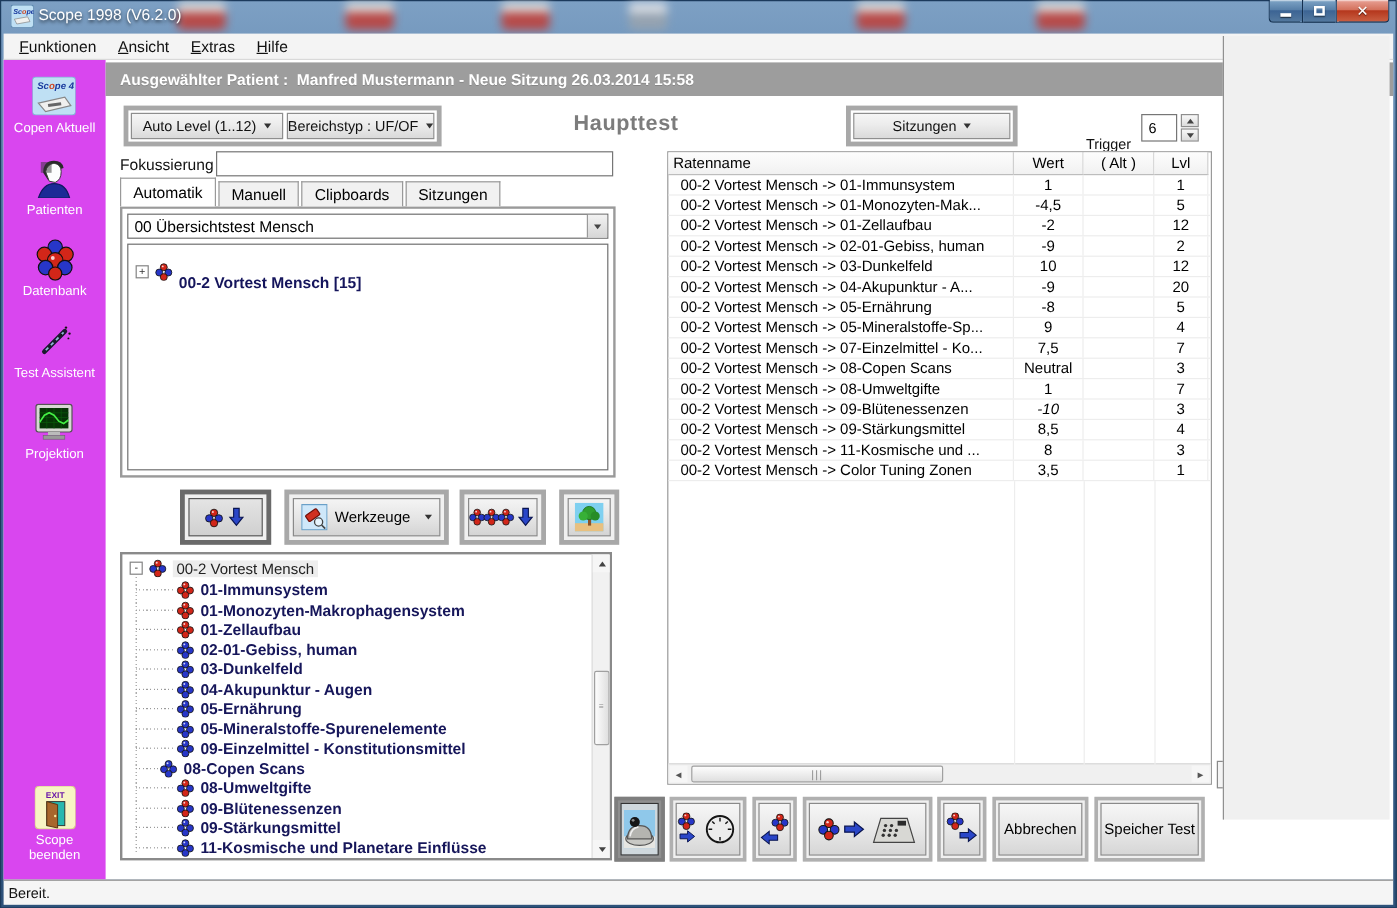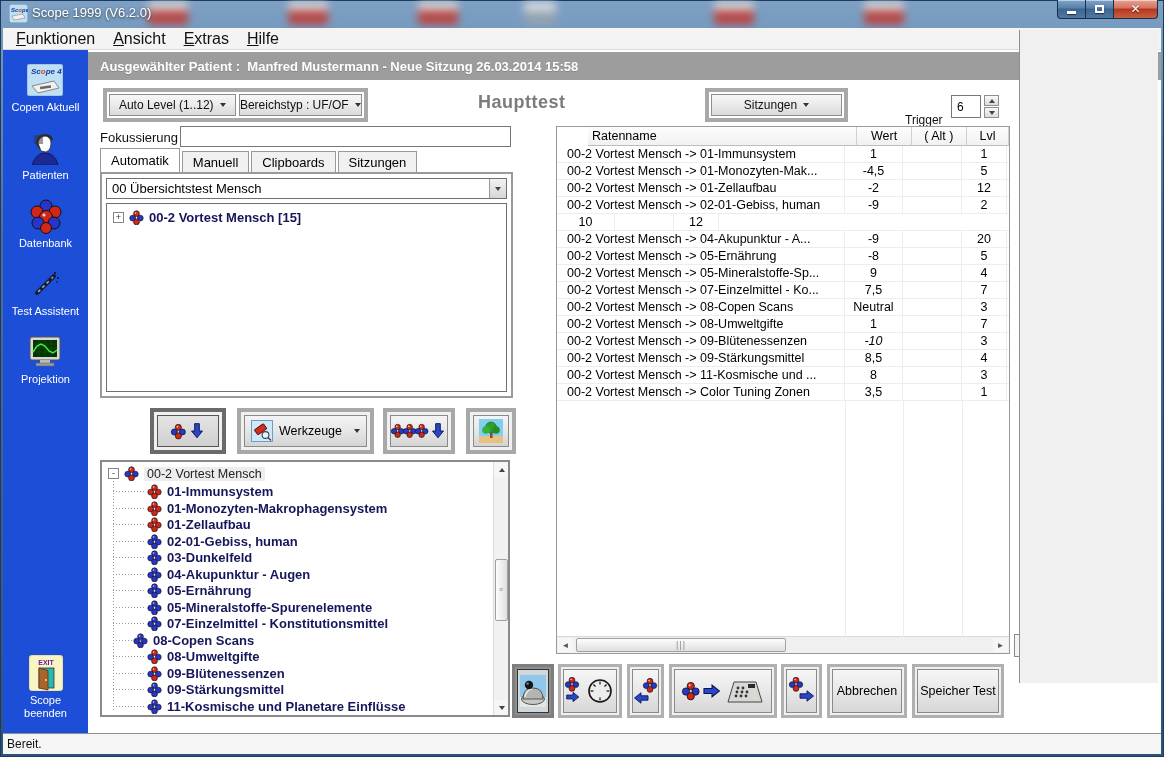--- a/index.html
+++ b/index.html
@@ -17,23 +17,23 @@
        background:linear-gradient(180deg,#7fa5c7 0%,#577fa8 45%,#3c6494 50%,#54799f 100%);box-shadow:inset 0 1px 0 rgba(255,255,255,.5);}
   .capbtn.min{width:29px;border-radius:0 0 0 4px;}
   .capbtn.max{width:27px;border-left:none;border-right:none;}
   .capbtn.close{width:45px;border-radius:0 0 4px 0;
        background:linear-gradient(180deg,#e8a296 0%,#d4715c 45%,#b5371d 50%,#c95f42 100%);}
   .minglyph{width:9px;height:3px;background:#fff;box-shadow:0 1px 1px rgba(0,0,0,.6);margin-top:6px;}
   .maxglyph{width:9px;height:8px;border:2px solid #fff;box-shadow:0 1px 1px rgba(0,0,0,.5);}
   .closeglyph{color:#fff;font-size:12px;font-weight:bold;text-shadow:0 1px 1px rgba(0,0,0,.6);}
   .menubar{position:absolute;left:3px;top:28px;width:1158px;height:22px;background:#f4f4f4;
        border-bottom:1px solid #d9d9d9;display:flex;align-items:center;padding-left:4px;}
-  .menu-item{font-size:16px;color:#111;padding:2px 9px;cursor:default;}
+  .menu-item{font-size:13px;color:#111;padding:2px 9px;cursor:default;}
   .content{position:absolute;left:3px;top:50px;width:1158px;height:683px;background:#fff;}
-  .sidebar{position:absolute;left:0;top:0;width:85px;height:683px;background:#1d4ed8;
+  .sidebar{position:absolute;left:0;top:0;width:85px;height:683px;background:#d946ef;
        display:flex;flex-direction:column;align-items:center;padding-top:12px;}
   .sb-item{display:flex;flex-direction:column;align-items:center;margin-bottom:17px;cursor:pointer;}
   .sb-icon{height:36px;display:flex;align-items:center;justify-content:center;}
   .sb-label{color:#fff;font-size:11px;margin-top:3px;text-align:center;line-height:12px;white-space:nowrap;}
   .sb-exit{position:absolute;bottom:14px;left:0;width:85px;display:flex;flex-direction:column;align-items:center;cursor:pointer;}
   .patientbar{position:absolute;left:85px;top:2px;width:1073px;height:28px;background:#9d9d9d;
        display:flex;align-items:center;}
   .patient-text{color:#fff;font-weight:bold;font-size:13px;margin-left:12px;text-shadow:0 1px 0 rgba(0,0,0,.15);white-space:pre;}
   .pb-right{position:absolute;right:10px;display:flex;align-items:center;gap:6px;}
   .pb-right span{color:#fff;font-size:12px;}
@@ -58,41 +58,41 @@
   .tab.active{height:24px;background:#fff;position:relative;z-index:4;}
   .panelbox{position:absolute;left:100px;top:172px;width:413px;height:226px;border:2px solid #9a9a9a;background:#fff;z-index:2;}
   .combo{position:absolute;left:4px;top:4px;width:401px;height:21px;border:1px solid #707070;background:#fff;display:flex;align-items:center;cursor:pointer;}
   .combo-text{font-size:13px;margin-left:5px;flex:1;}
   .combo-btn{width:17px;height:100%;border-left:1px solid #9a9a9a;background:linear-gradient(#f2f2f2,#d6d6d6);
        display:flex;align-items:center;justify-content:center;}
   .treebox{position:absolute;left:4px;top:29px;width:401px;height:189px;border:1px solid #707070;background:#fff;overflow:hidden;}
   .expander{width:11px;height:11px;border:1px solid #848484;background:#fff;font-size:9px;line-height:9px;
        text-align:center;color:#333;display:inline-block;cursor:pointer;}
   .toprow{position:absolute;left:6px;top:6px;display:flex;align-items:center;gap:5px;}
-  .toptree-label{font-size:13px;font-weight:bold;color:#15155c;cursor:default;}
+  .toptree-label{font-size:13px;font-weight:bold;color:#15155c;cursor:default;margin-top:18px;}
   .midbtn-frame{position:absolute;top:408px;height:46px;border:4px solid #a8a8a8;background:#f0f0f0;padding:3px;}
   .midbtn-frame.sel{border-color:#6a6a6a;}
   .midbtn{width:100%;height:100%;border:1px solid #8a8a8a;background:linear-gradient(180deg,#f4f4f4,#e6e6e6 50%,#d4d4d4);
        display:flex;align-items:center;justify-content:center;gap:6px;font-size:12.5px;cursor:pointer;}
   .midbtn-frame.sel .midbtn{background:linear-gradient(180deg,#e4e4e4,#d0d0d0);border-color:#555;}
   .btree{position:absolute;left:100px;top:460px;width:410px;height:257px;border:2px solid #8a8a8a;background:#fff;overflow:hidden;}
   .btree-inner{position:absolute;left:0;top:0;right:15px;bottom:0;overflow:hidden;}
   .btree-item{position:absolute;display:flex;align-items:center;gap:5px;white-space:nowrap;cursor:default;}
   .btree-root-label{font-size:12.5px;color:#222;background:#ededed;padding:0 3px;}
   .btree-child-label{font-size:13px;font-weight:bold;color:#16165a;}
   .vscroll{position:absolute;right:0;top:0;width:15px;bottom:0;background:#f1f1f1;border-left:1px solid #dcdcdc;}
   .scroll-btn{position:absolute;left:0;width:15px;height:15px;background:#f6f6f6;display:flex;align-items:center;justify-content:center;cursor:pointer;}
   .vthumb{position:absolute;left:1px;width:13px;border:1px solid #a0a0a0;border-radius:2px;
        background:linear-gradient(90deg,#fdfdfd,#dfdfdf);display:flex;align-items:center;justify-content:center;cursor:pointer;}
   .grip{color:#8a8a8a;font-size:7px;letter-spacing:1px;line-height:4px;}
   .rtable{position:absolute;left:556px;top:126px;width:454px;height:528px;border:1px solid #9a9a9a;background:#fff;}
   .thead{display:flex;height:19px;}
   .th{background:linear-gradient(#fdfdfd,#f1f1f1);border-right:1px solid #cfcfcf;border-bottom:1px solid #bdbdbd;
       font-size:12.5px;display:flex;align-items:center;justify-content:center;cursor:pointer;}
-  .th.first{justify-content:flex-start;padding-left:4px;margin-left:31px;}
+  .th.first{justify-content:flex-start;padding-left:4px;}
   .trow{display:flex;height:17px;border-bottom:1px solid #ededed;cursor:default;}
   .td{font-size:12.5px;border-right:1px solid #ededed;display:flex;align-items:center;justify-content:center;overflow:hidden;white-space:nowrap;}
   .td.first{justify-content:flex-start;padding-left:10px;}
   .vline{position:absolute;width:1px;background:#ededed;top:274px;height:237px;}
   .hscroll{position:absolute;left:0;right:0;bottom:0;height:17px;background:#f0f0f0;border-top:1px solid #d8d8d8;}
   .hthumb{position:absolute;top:1px;height:14px;border:1px solid #a0a0a0;border-radius:2px;
        background:linear-gradient(#fdfdfd,#dfdfdf);display:flex;align-items:center;justify-content:center;cursor:pointer;}
   .hgrip{color:#8a8a8a;font-size:9px;letter-spacing:1px;}
   .splitbtn{position:absolute;left:1014px;top:634px;width:16px;height:23px;border:1px solid #8a8a8a;background:#f4f4f4;
        font-size:11px;color:#333;display:flex;align-items:center;justify-content:center;cursor:pointer;}
@@ -117,21 +117,21 @@
   <div class="glassblob" style="left:418px;width:40px;"></div>
   <div class="glassblob" style="left:524px;width:32px;background:linear-gradient(180deg,#e8e8ea 0 40%,#9aa4ae 40%);"></div>
   <div class="glassblob" style="left:714px;width:40px;"></div>
   <div class="glassblob" style="left:864px;width:40px;"></div>
 
   <span class="appicon"><svg width="19" height="19" viewBox="0 0 19 19">
         <rect width="19" height="19" rx="2" fill="#bfe0f4" stroke="#5a86ac"></rect>
   <text x="2" y="8" font-size="6" font-style="italic" font-weight="bold" fill="#1a3a9e">Sc<tspan fill="#c42">o</tspan>pe</text>
   <path d="M3 12 L14 10 L16 14 L5 16 Z" fill="#f0f0ee" stroke="#888" stroke-width="0.6"></path>
       </svg></span>
-  <div class="titlebar-text">Scope 1999 (V6.2.0)</div>
+  <div class="titlebar-text">Scope 1998 (V6.2.0)</div>
 
   <div class="capbtns">
     <div class="capbtn min">
         <div class="minglyph"></div>
       </div>
     <div class="capbtn max">
         <div class="maxglyph"></div>
       </div>
     <div class="capbtn close">
         <div class="closeglyph">✕</div>
@@ -537,21 +537,21 @@
             <svg width="15" height="15" viewBox="0 0 15 15">
               <g transform="translate(0.5,0.5) scale(1)">
    <circle cx="7" cy="3.2" r="2.9" fill="#2736c8" stroke="#151515" stroke-width="0.7"></circle>
    <circle cx="3.2" cy="7.6" r="2.9" fill="#2736c8" stroke="#151515" stroke-width="0.7"></circle>
    <circle cx="10.8" cy="7.6" r="2.9" fill="#2736c8" stroke="#151515" stroke-width="0.7"></circle>
    <circle cx="7" cy="11.4" r="2.9" fill="#2736c8" stroke="#151515" stroke-width="0.7"></circle>
    <circle cx="6.1" cy="2.5" r="0.8" fill="#fff" opacity="0.8"></circle>
               </g>
             </svg>
           </span>
-          <span class="btree-child-label">07-Einzelmittel - Konstitutionsmittel</span>
+          <span class="btree-child-label">09-Einzelmittel - Konstitutionsmittel</span>
         </div>
         <div class="doth" style="left: 11px; top: 177.5px; width: 32px;"></div>
         <div class="btree-item" style="left: 31px; top: 170.5px;">
           <span style="display: flex;">
             <svg width="15" height="15" viewBox="0 0 15 15">
               <g transform="translate(0.5,0.5) scale(1)">
    <circle cx="7" cy="3.2" r="2.9" fill="#2736c8" stroke="#151515" stroke-width="0.7"></circle>
    <circle cx="3.2" cy="7.6" r="2.9" fill="#2736c8" stroke="#151515" stroke-width="0.7"></circle>
    <circle cx="10.8" cy="7.6" r="2.9" fill="#2736c8" stroke="#151515" stroke-width="0.7"></circle>
    <circle cx="7" cy="11.4" r="2.9" fill="#2736c8" stroke="#151515" stroke-width="0.7"></circle>
@@ -660,20 +660,21 @@
         <div class="td" style="width: 59px;"></div>
         <div class="td" style="width: 45px;">12</div>
       </div>
       <div class="trow">
         <div class="td first" style="width: 288px;">00-2 Vortest Mensch -&gt; 02-01-Gebiss, human</div>
         <div class="td" style="width: 58px;">-9</div>
         <div class="td" style="width: 59px;"></div>
         <div class="td" style="width: 45px;">2</div>
       </div>
       <div class="trow">
+        <div class="td first" style="width: 288px;">00-2 Vortest Mensch -&gt; 03-Dunkelfeld</div>
         <div class="td" style="width: 58px;">10</div>
         <div class="td" style="width: 59px;"></div>
         <div class="td" style="width: 45px;">12</div>
       </div>
       <div class="trow">
         <div class="td first" style="width: 288px;">00-2 Vortest Mensch -&gt; 04-Akupunktur - A...</div>
         <div class="td" style="width: 58px;">-9</div>
         <div class="td" style="width: 59px;"></div>
         <div class="td" style="width: 45px;">20</div>
       </div>

